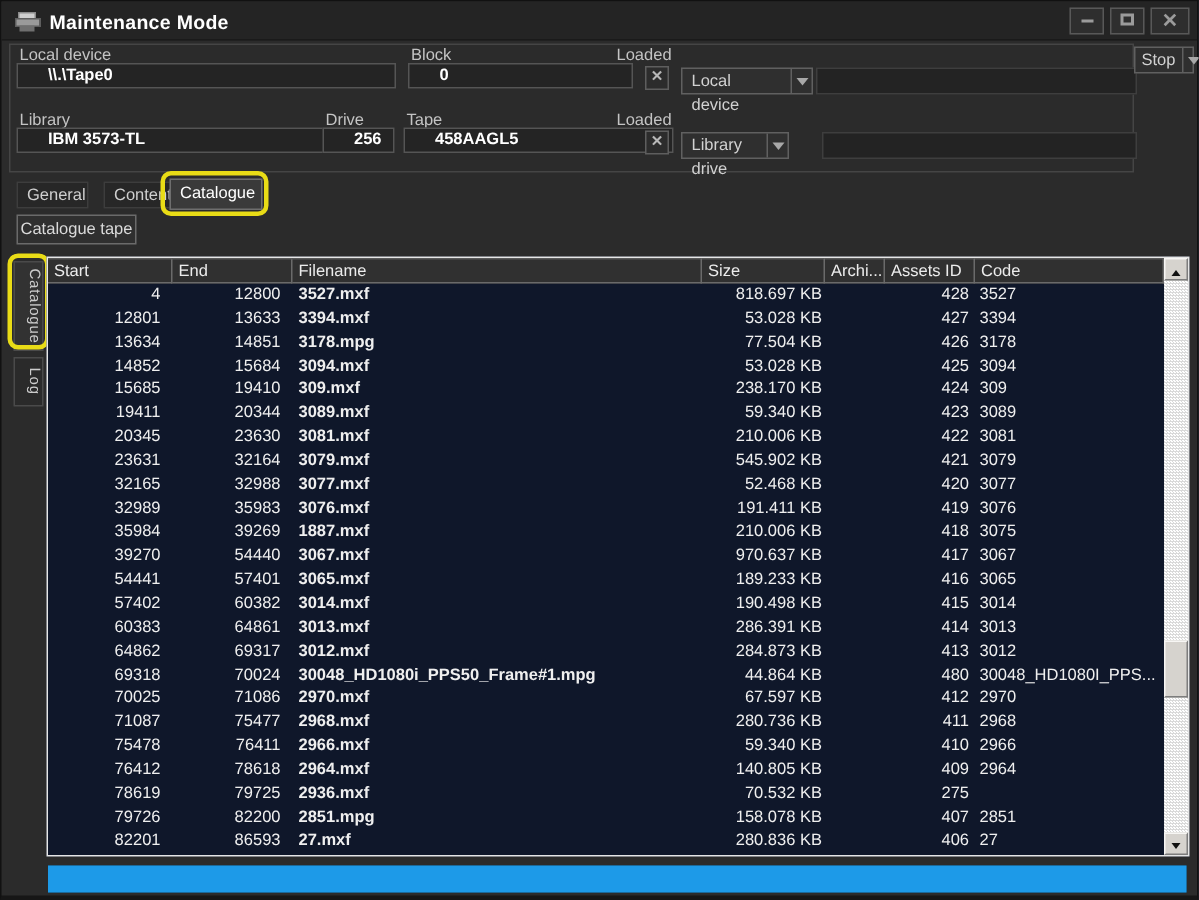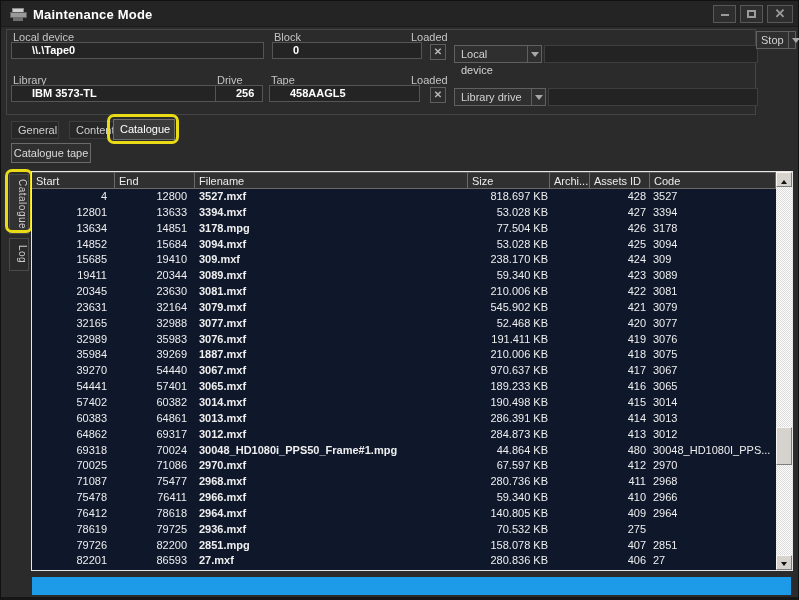--- a/index.html
+++ b/index.html
@@ -129,26 +129,26 @@
     <span class="arr"></span>
   </div>
 
   <span class="lbl abs" style="left:12px;top:73px;">Library</span>
   <div class="field abs" style="left:10px;top:84px;width:218px;">IBM 3573-TL</div>
 
   <span class="lbl abs" style="left:216px;top:73px;">Drive</span>
   <div class="field abs" style="left:214px;top:84px;width:48px;">256</div>
 
   <span class="lbl abs" style="left:270px;top:73px;">Tape</span>
-  <div class="field abs" style="left:268px;top:84px;width:151px;">458AAGL5</div>
+  <div class="field abs" style="left:268px;top:84px;width:180px;">458AAGL5</div>
 
   <span class="lbl abs" style="left:410px;top:73px;">Loaded</span>
   <div class="xbtn abs" style="left:429px;top:86px;">✕</div>
 
-  <div class="combo abs" style="left:453px;top:87px;width:92px;">
+  <div class="combo abs" style="left:453px;top:87px;width:72px;">
     <span class="txt">Library drive</span>
     <span class="arr"></span>
   </div>
   <div class="longfield abs" style="left:547px;top:87px;width:210px;"></div>
 
   <div id="tabstrip">
       <div class="tab" style="left: 10px; width: 48px;">General</div>
       <div class="tab" style="left: 68px; width: 54px;">Contents</div>
       <div class="tab active" style="left: 112px; width: 62px;">Catalogue</div>
     </div>

